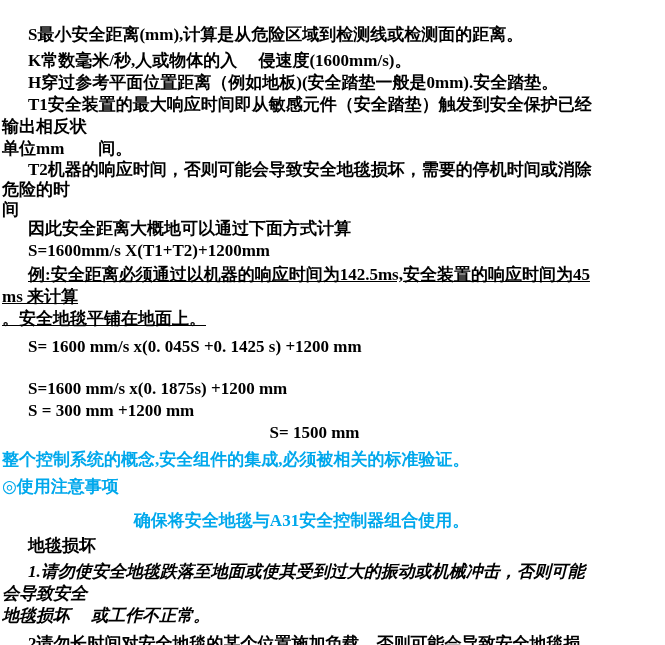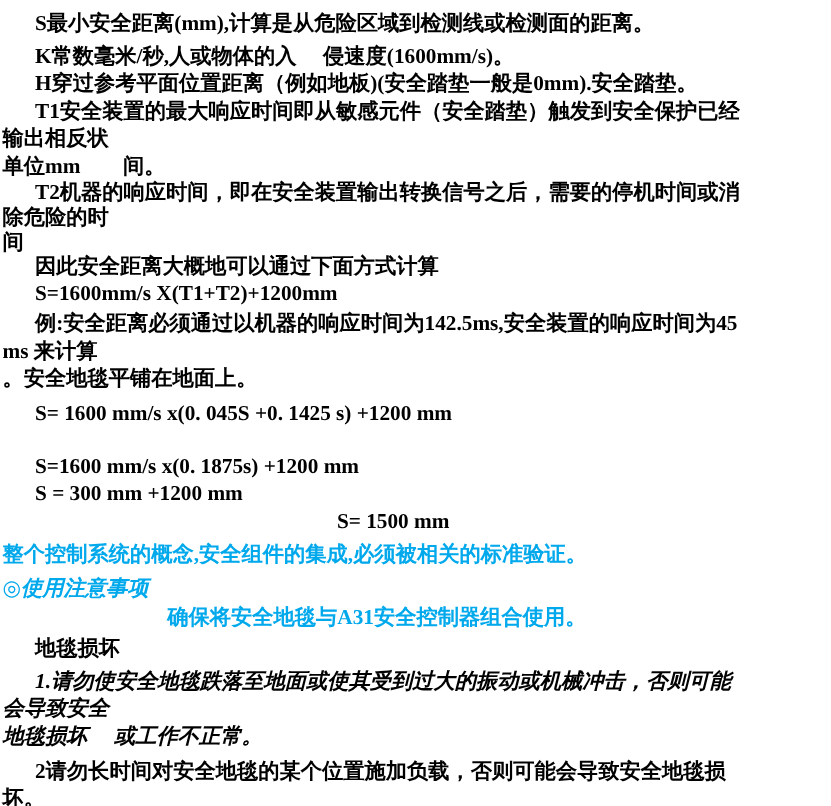--- a/index.html
+++ b/index.html
@@ -1,52 +1,52 @@
 <!DOCTYPE html>
 <html style="--accent: #00a8ec;"><head>
 <meta charset="utf-8">
 <style>
   html,body{margin:0;padding:0;background:#ffffff;}
   #doc{
     width:609px;height:645px;box-sizing:border-box;
-    padding:8px 8px 8px 2px;overflow:hidden;background:#ffffff;
+    padding:24px 8px 8px 2px;overflow:hidden;background:#ffffff;
     font-family:"Liberation Serif","DejaVu Serif",serif;
     font-weight:bold;font-size:17px;line-height:22px;color:#000000;
   }
   #doc p{
     margin:0;white-space:pre-wrap;word-break:break-all;
   }
   #doc p.indent{text-indent:26px;}
   #doc p.accent{color:var(--accent,#00a8ec);}
   
   #doc p:nth-child(1){margin-bottom:4px;}
   #doc p:nth-child(5){line-height:20px;margin-bottom:-2px;}
   #doc p:nth-child(7){margin-bottom:2px;}
-  #doc p:nth-child(8){margin-bottom:6px;}
+  #doc p:nth-child(8){margin-bottom:6px;text-decoration:underline;}
   #doc p:nth-child(9){margin-bottom:20px;}
   #doc p:nth-child(12){margin-bottom:5px;text-align:center;}
   #doc p:nth-child(13){margin-bottom:5px;}
-  #doc p:nth-child(14){margin-bottom:1px;font-style:italic;}
+  #doc p:nth-child(14){margin-bottom:12px;}
   #doc p:nth-child(15){margin-bottom:3px;text-align:center;}
   #doc p:nth-child(16){margin-bottom:4px;}
   #doc p:nth-child(17){margin-bottom:6px;font-style:italic;}
   #doc p:nth-child(18){margin-bottom:20px;}
   #doc p:nth-child(20){margin-bottom:3px;}
   #doc p:nth-child(21){margin-bottom:5px;}
 </style>
 </head>
 <body>
 
 <div id="doc">
     <p class="indent">S最小安全距离(mm),计算是从危险区域到检测线或检测面的距离。</p>
     <p class="indent">K常数毫米/秒,人或物体的入　 侵速度(1600mm/s)。</p>
     <p class="indent">H穿过参考平面位置距离（例如地板)(安全踏垫一般是0mm).安全踏垫。</p>
     <p class="indent">T1安全装置的最大响应时间即从敏感元件（安全踏垫）触发到安全保护已经输出相反状
 单位mm　　间。</p>
-    <p class="indent">T2机器的响应时间，即在安全装置输出转换信号之后，需要的停机时间或消除危险的时
+    <p class="indent">T2机器的响应时间，否则可能会导致安全地毯损坏，需要的停机时间或消除危险的时
 间</p>
     <p class="indent">因此安全距离大概地可以通过下面方式计算</p>
     <p class="indent">S=1600mm/s X(T1+T2)+1200mm</p>
     <p class="indent">例:安全距离必须通过以机器的响应时间为142.5ms,安全装置的响应时间为45ms 来计算
 。安全地毯平铺在地面上。</p>
     <p class="indent">S= 1600 mm/s x(0. 045S +0. 1425 s) +1200 mm</p>
     <p class="indent">S=1600 mm/s x(0. 1875s) +1200 mm</p>
     <p class="indent">S = 300 mm +1200 mm</p>
     <p class="indent">S= 1500 mm</p>
     <p class="accent">整个控制系统的概念,安全组件的集成,必须被相关的标准验证。</p>

